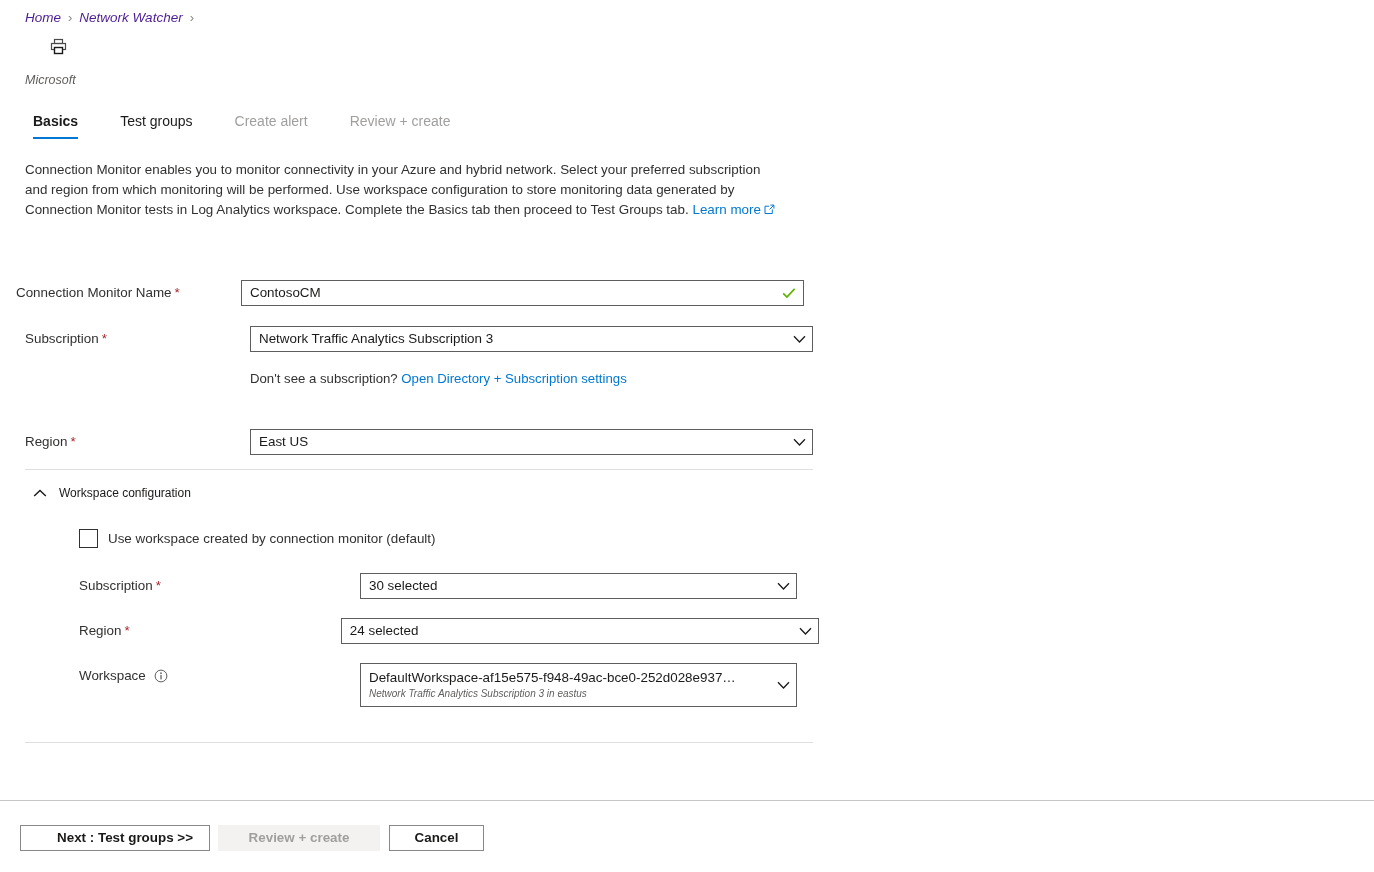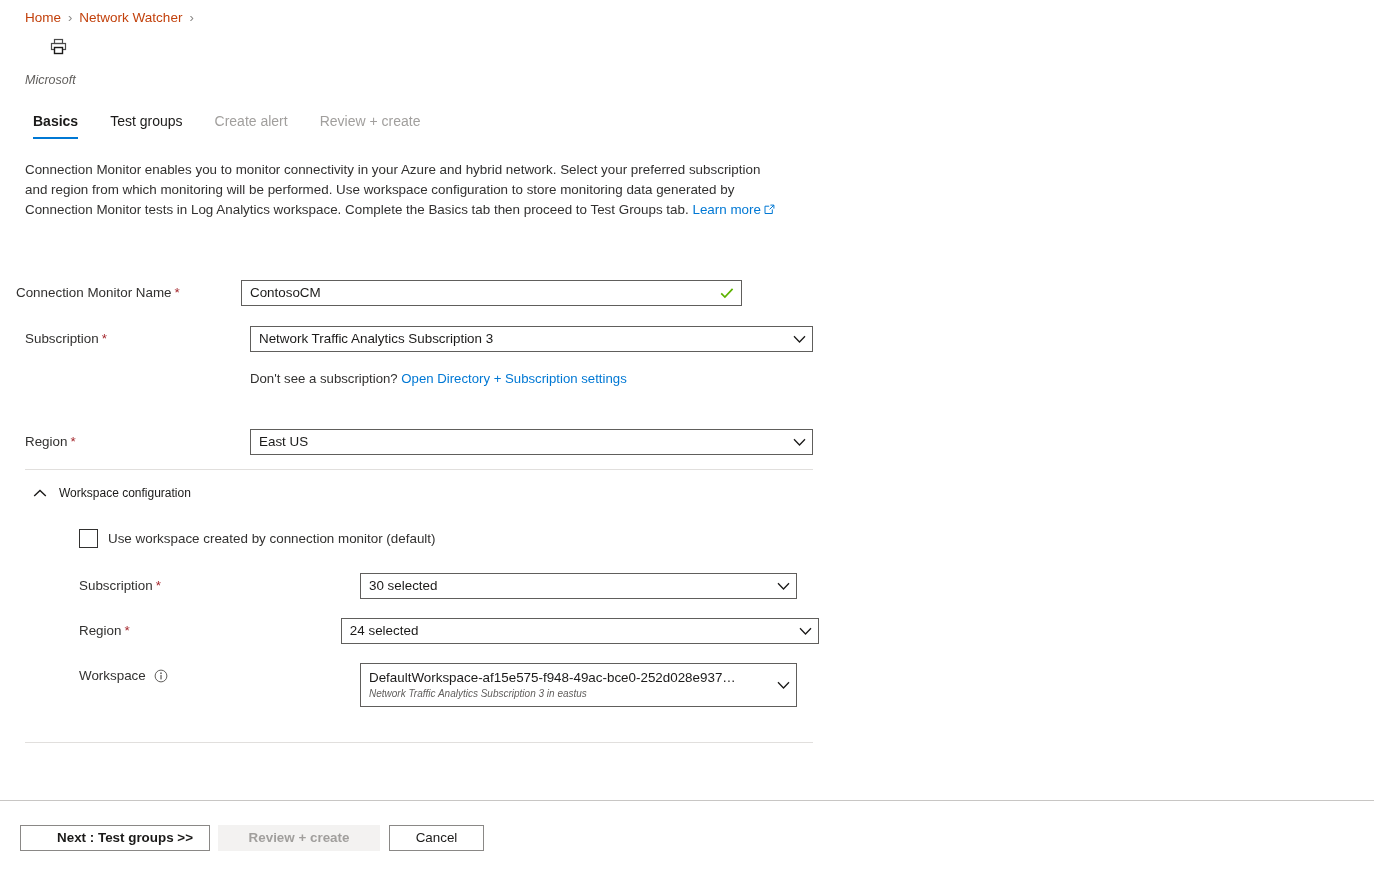--- a/index.html
+++ b/index.html
@@ -12,21 +12,21 @@
     overflow: hidden;
   }
   .page { position: relative; width: 1374px; height: 872px; }
 
   
   .breadcrumb {
     position: absolute; left: 25px; top: 9px;
     font-size: 13.5px; line-height: 18px;
     display: flex; align-items: center;
   }
-  .crumb-link { color: #c2410c; cursor: pointer; }
+  .crumb-link { color: #4c1d95; cursor: pointer; font-style: italic; }
   .crumb-sep { color: #8a8886; margin: 0 7px; font-size: 13px; }
 
   
   .title-row {
     position: absolute; left: 24px; top: 32px;
     display: flex; align-items: center;
   }
   .page-title {
     font-size: 28px; font-weight: bold; letter-spacing: -0.2px;
     color: #1b1a19; line-height: 36px;
@@ -37,21 +37,21 @@
     cursor: pointer; background: transparent; border: none;
   }
   .subtitle {
     position: absolute; left: 25px; top: 73px;
     font-size: 12.5px; color: #605e5c; font-style: italic;
   }
 
   
   .tabs {
     position: absolute; left: 25px; top: 112px;
-    display: flex; gap: 4px;
+    display: flex; gap: 14px;
   }
   .tab {
     font-size: 14px; padding: 0 14px 9px 14px;
     color: #1b1a19; cursor: pointer; position: relative;
     line-height: 18px;
   }
   .tab:first-child { padding-left: 8px; }
   .tab.active { font-weight: bold; }
   .tab.active::after {
     content: ""; position: absolute;
@@ -150,21 +150,21 @@
   .btn {
     height: 26px; font-size: 13.4px; font-family: "Liberation Sans", sans-serif;
     background: #fff; border: 1px solid #8a8886; color: #1b1a19;
     cursor: pointer; padding: 0 12px; line-height: 24px;
     font-weight: bold;
   }
   .btn.disabled {
     background: #f3f2f1; border-color: #f3f2f1; color: #a19f9d;
     cursor: default; font-weight: bold;
   }
-  .btn.plain { font-weight: normal; }
+  .btn.plain { font-weight: bold; }
 </style>
 </head>
 <body>
 
 <div class="page">
 
   <div class="breadcrumb">
     <span class="crumb-link">Home</span>
     <span class="crumb-sep">›</span>
     <span class="crumb-link">Network Watcher</span>
@@ -194,21 +194,21 @@
     <span class="link">Learn more</span><span class="ext-ico"><svg width="11" height="11" viewBox="0 0 11 11" aria-hidden="true">
           <path d="M1 2.2h4.2M1 2.2v7.3h7.3V5.4" fill="none" stroke="#0078d4" stroke-width="1"></path>
           <path d="M6.4 1.1h3.5v3.5M9.9 1.1L5.6 5.4" fill="none" stroke="#0078d4" stroke-width="1"></path>
         </svg></span>
   </div>
 
   <div class="frow" style="left:16px; top:280px; width:790px;">
     <div class="flabel" style="width:225px;">
       <span>Connection Monitor Name</span><span class="req">*</span>
     </div>
-    <div class="ctrl" style="width:501px;">
+    <div class="ctrl" style="width:563px;">
       <span class="val">ContosoCM</span>
       <span class="valid-ck">
         <svg width="14" height="12" viewBox="0 0 14 12" aria-hidden="true">
           <path d="M1.2 6.3L4.9 10 12.6 1.9" fill="none" stroke="#5db300" stroke-width="1.7"></path>
         </svg>
       </span>
     </div>
   </div>
 
   <div class="frow" style="left:25px; top:326px; width:790px;">

